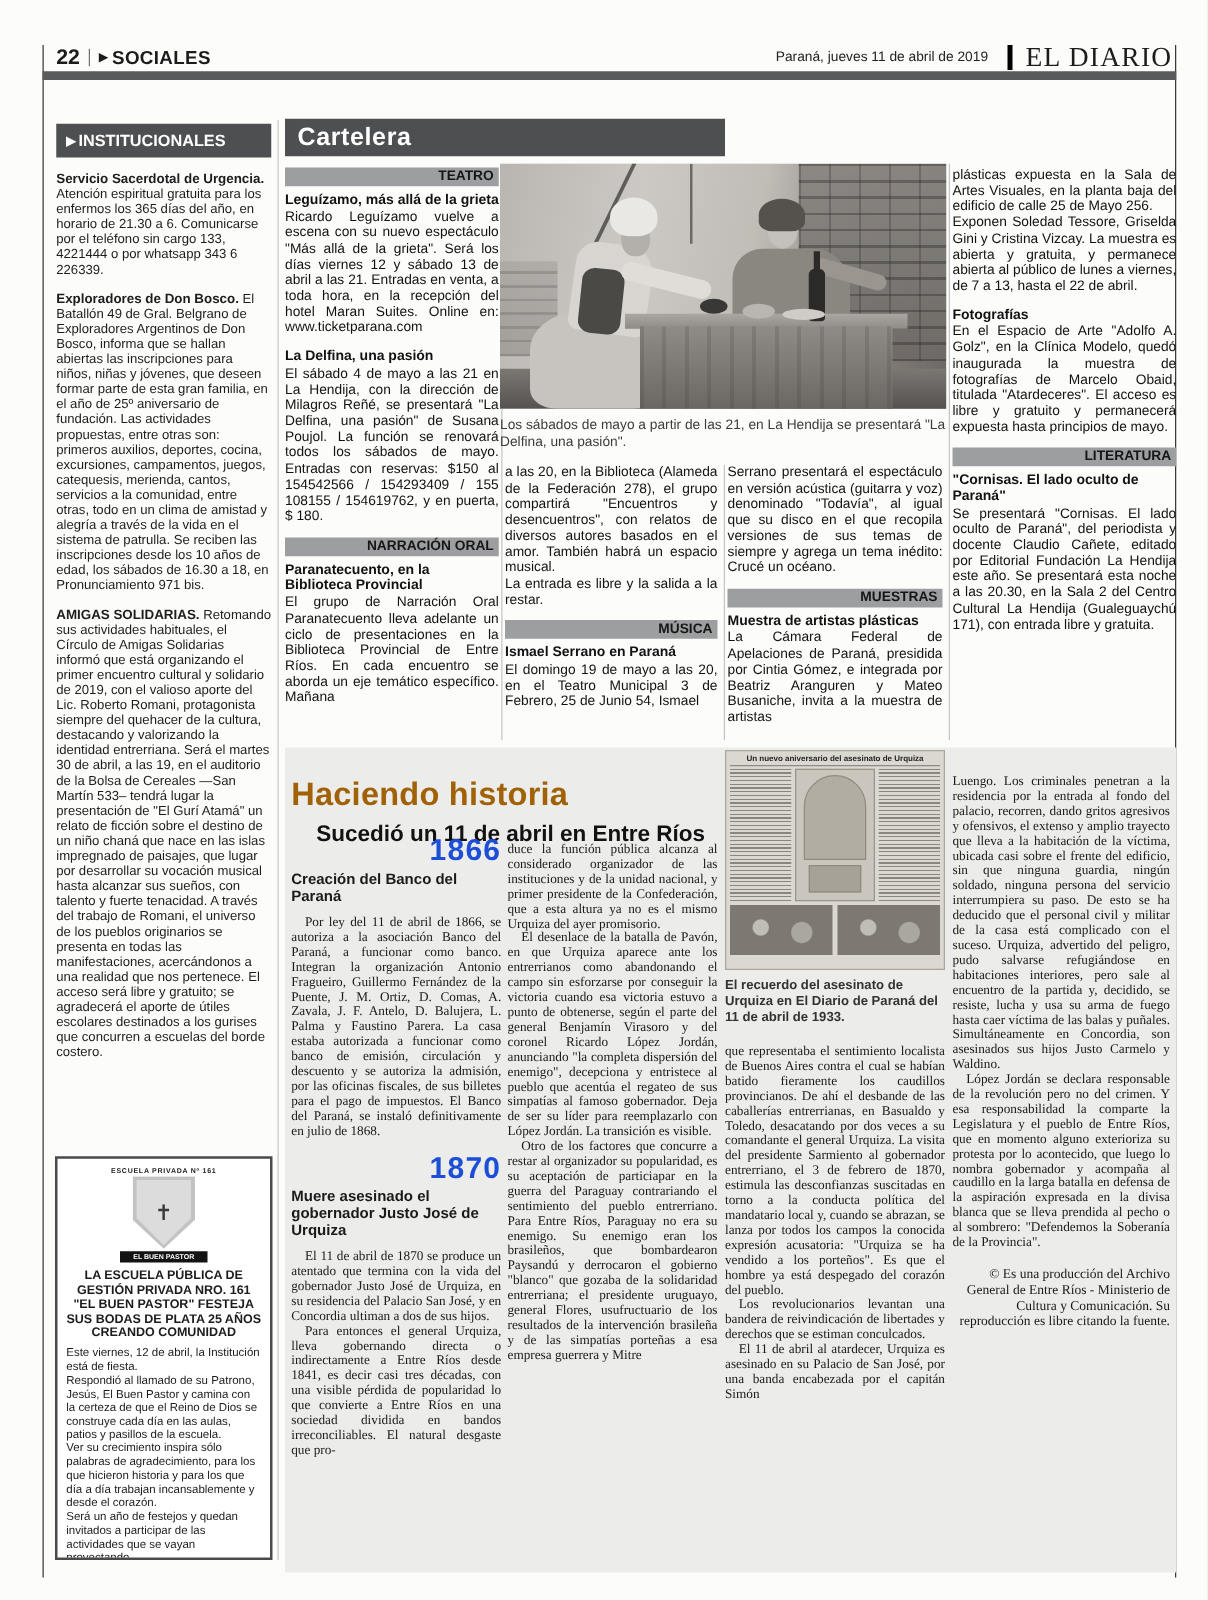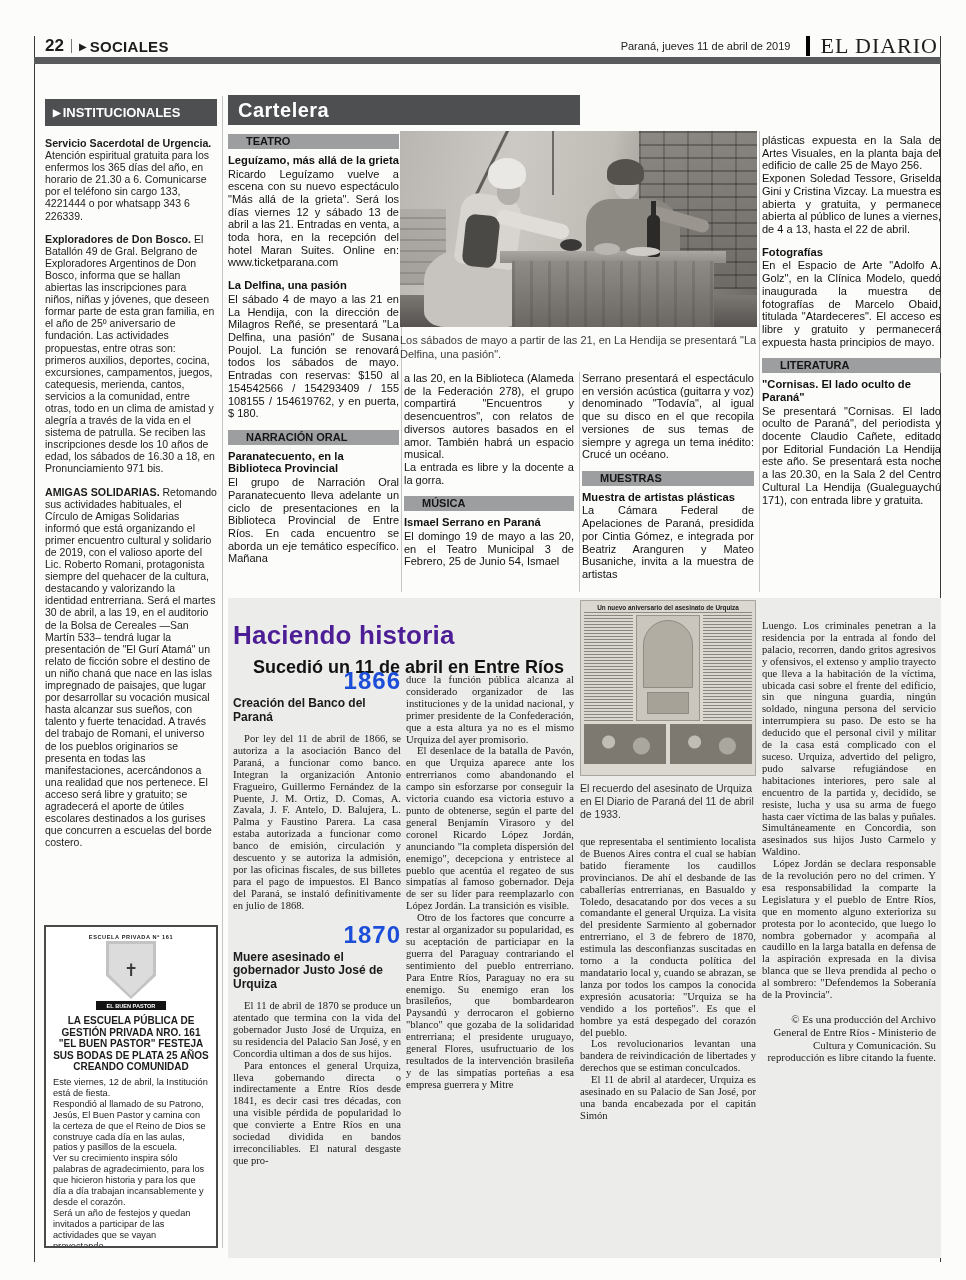--- a/index.html
+++ b/index.html
@@ -47,21 +47,21 @@
   #vr4{left:759px;top:131px;height:461px;}
 
   
   .cart-title{position:absolute;left:228px;top:95px;width:352px;height:30px;background:#4e4f51;color:#fff;
               font-weight:bold;font-size:20px;display:flex;align-items:center;padding-left:10px;box-sizing:border-box;letter-spacing:.5px;}
   .cart-col{position:absolute;font-size:11px;line-height:12.7px;color:#121212;text-align:justify;}
   #ccol1{left:228px;top:134px;width:171px;}
   #ccol2{left:404px;top:372px;width:170px;}
   #ccol3{left:582px;top:372px;width:172px;}
   #ccol4{left:762px;top:134px;width:179px;}
-  .sec-bar{background:#9d9ea0;color:#161616;font-weight:bold;font-size:11px;padding:1px 18px;margin:0 0 5px;text-align:left;}
+  .sec-bar{background:#9d9ea0;color:#161616;font-weight:bold;font-size:11px;padding:1px 4px;margin:0 0 5px;text-align:right;}
   .sec-bar.mt{margin-top:9px;}
   .cart-t{font-weight:bold;font-size:11.2px;line-height:12.8px;margin:0 0 1px;text-align:left;}
   .cart-p{margin:0 0 10px;}
   .cart-p.last{margin-bottom:0;}
 
   
   .photo{position:absolute;left:400px;top:131px;width:357px;height:196px;overflow:hidden;background:#b5b2ad;}
   .photo div{position:absolute;}
   .ph-wall{inset:0;background:linear-gradient(100deg,#b9b6b1 0,#ccc9c4 30%,#c0bcb6 55%,#8e8b86 75%,#6b6864 100%);}
   .ph-brick{right:0;top:0;width:118px;height:158px;opacity:.92;background:
@@ -90,21 +90,21 @@
      linear-gradient(#8f8b86,#6b6762);}
   .ph-bottle{left:247px;top:84px;width:13px;height:42px;background:#2c2a28;border-radius:5px 5px 3px 3px;}
   .ph-neck{left:251px;top:70px;width:5px;height:18px;background:#2c2a28;}
   .ph-bowl1{left:160px;top:108px;width:22px;height:12px;background:#3a3836;border-radius:50%;}
   .ph-bowl2{left:194px;top:112px;width:26px;height:12px;background:#b9b5b0;border-radius:50%;}
   .ph-plate{left:226px;top:116px;width:34px;height:9px;background:#cfccc7;border-radius:50%;}
   .caption{position:absolute;left:400px;top:333px;width:357px;font-size:11px;line-height:14px;color:#3c3c3c;}
 
   
   .panel{position:absolute;left:228px;top:598px;width:713px;height:660px;background:#ececeb;overflow:hidden;}
-  .h-title{position:absolute;left:5px;top:5px;font-size:26px;font-weight:bold;color:#4c1d95;letter-spacing:.2px;}
+  .h-title{position:absolute;left:5px;top:5px;font-size:26px;font-weight:bold;color:#a16207;letter-spacing:.2px;}
   .h-sub{position:absolute;left:5px;top:44px;font-size:18px;color:#121212;margin-left:20px;}
   .h-sub b{font-weight:bold;}
   .hcol{position:absolute;font-family:"Liberation Serif","DejaVu Serif",serif;font-size:10.6px;line-height:11.9px;
         color:#1a1a1a;text-align:justify;}
   #hc1{left:5px;top:70px;width:168px;height:586px;}
   #hc2{left:178px;top:76px;width:168px;height:596px;}
   #hc3{left:352px;top:238px;width:176px;height:418px;}
   #hc4{left:534px;top:22px;width:174px;height:634px;}
   .year{font-family:"Liberation Sans",sans-serif;font-size:24px;font-weight:bold;color:#1d4ed8;letter-spacing:1px;line-height:26px;margin:0 0 3px;text-align:right;}
   .year.y2{margin-top:10px;}
@@ -122,21 +122,21 @@
   .clip-text{flex:1;background:repeating-linear-gradient(#8a867e 0 1px,transparent 1px 3px);}
   .clip-monument{width:62px;background:#cac6bd;border:1px solid #989489;position:relative;}
   .mon-arch{position:absolute;left:6px;right:6px;top:4px;height:66px;background:#b1ada3;border-radius:25px 25px 0 0;border:1px solid #8f8b82;}
   .mon-base{position:absolute;left:10px;right:10px;bottom:6px;height:20px;background:#a6a298;border:1px solid #8f8b82;}
   .clip-photos{display:flex;gap:4px;margin-top:3px;}
   .clip-photos .cp{height:40px;flex:1;background:
       radial-gradient(circle at 30% 45%, rgba(220,218,210,.7) 0 6px, transparent 7px),
       radial-gradient(circle at 70% 55%, rgba(200,198,190,.6) 0 8px, transparent 9px),
       #7d7971;}
   .clip-cap{position:absolute;left:352px;top:184px;width:176px;font-size:10.5px;line-height:13.2px;color:#333;
-            font-family:"Liberation Sans",sans-serif;text-align:left;}
+            font-family:"Liberation Sans",sans-serif;text-align:left;font-weight:bold;}
 </style>
 </head>
 <body>
 
 <div class="page">
   <div class="edge l"></div>
   <div class="edge r"></div>
 
   <header class="masthead-row">
     <span class="pnum">22</span>
@@ -215,36 +215,36 @@
     <div class="ph-bottle"></div>
     <div class="ph-neck"></div>
     <div class="ph-bowl1"></div>
     <div class="ph-bowl2"></div>
     <div class="ph-plate"></div>
   </div>
   <div class="caption">Los sábados de mayo a partir de las 21, en La Hendija se presentará "La Delfina, una pasión".</div>
 
   <div class="cart-col" id="ccol2">
     <p class="cart-p" style="margin-bottom:0">a las 20, en la Biblioteca (Alameda de la Federación 278), el grupo compartirá "Encuentros y desencuentros", con relatos de diversos autores basados en el amor. También habrá un espacio musical.</p>
-    <p class="cart-p">La entrada es libre y la docente a la gorra.</p>
+    <p class="cart-p">La entrada es libre y la salida a la restar.</p>
     <div class="sec-bar mt">MÚSICA</div>
     <h4 class="cart-t">Ismael Serrano en Paraná</h4>
     <p class="cart-p last">El domingo 19 de mayo a las 20, en el Teatro Municipal 3 de Febrero, 25 de Junio 54, Ismael</p>
   </div>
 
   <div class="cart-col" id="ccol3">
     <p class="cart-p">Serrano presentará el espectáculo en versión acústica (guitarra y voz) denominado "Todavía", al igual que su disco en el que recopila versiones de sus temas de siempre y agrega un tema inédito: Crucé un océano.</p>
     <div class="sec-bar mt">MUESTRAS</div>
     <h4 class="cart-t">Muestra de artistas plásticas</h4>
     <p class="cart-p last">La Cámara Federal de Apelaciones de Paraná, presidida por Cintia Gómez, e integrada por Beatriz Aranguren y Mateo Busaniche, invita a la muestra de artistas</p>
   </div>
 
   <div class="cart-col" id="ccol4">
     <p class="cart-p" style="margin-bottom:0">plásticas expuesta en la Sala de Artes Visuales, en la planta baja del edificio de calle 25 de Mayo 256.</p>
-    <p class="cart-p">Exponen Soledad Tessore, Griselda Gini y Cristina Vizcay. La muestra es abierta y gratuita, y permanece abierta al público de lunes a viernes, de 4 a 13, hasta el 22 de abril.</p>
+    <p class="cart-p">Exponen Soledad Tessore, Griselda Gini y Cristina Vizcay. La muestra es abierta y gratuita, y permanece abierta al público de lunes a viernes, de 7 a 13, hasta el 22 de abril.</p>
     <h4 class="cart-t">Fotografías</h4>
     <p class="cart-p">En el Espacio de Arte "Adolfo A. Golz", en la Clínica Modelo, quedó inaugurada la muestra de fotografías de Marcelo Obaid, titulada "Atardeceres". El acceso es libre y gratuito y permanecerá expuesta hasta principios de mayo.</p>
     <div class="sec-bar mt">LITERATURA</div>
     <h4 class="cart-t">"Cornisas. El lado oculto de Paraná"</h4>
     <p class="cart-p last">Se presentará "Cornisas. El lado oculto de Paraná", del periodista y docente Claudio Cañete, editado por Editorial Fundación La Hendija este año. Se presentará esta noche a las 20.30, en la Sala 2 del Centro Cultural La Hendija (Gualeguaychú 171), con entrada libre y gratuita.</p>
   </div>
 
   <section class="panel">
     <h1 class="h-title">Haciendo historia</h1>
     <h2 class="h-sub"><b>Sucedió un </b><span>11 de abril </span><b>en Entre Ríos</b></h2>

